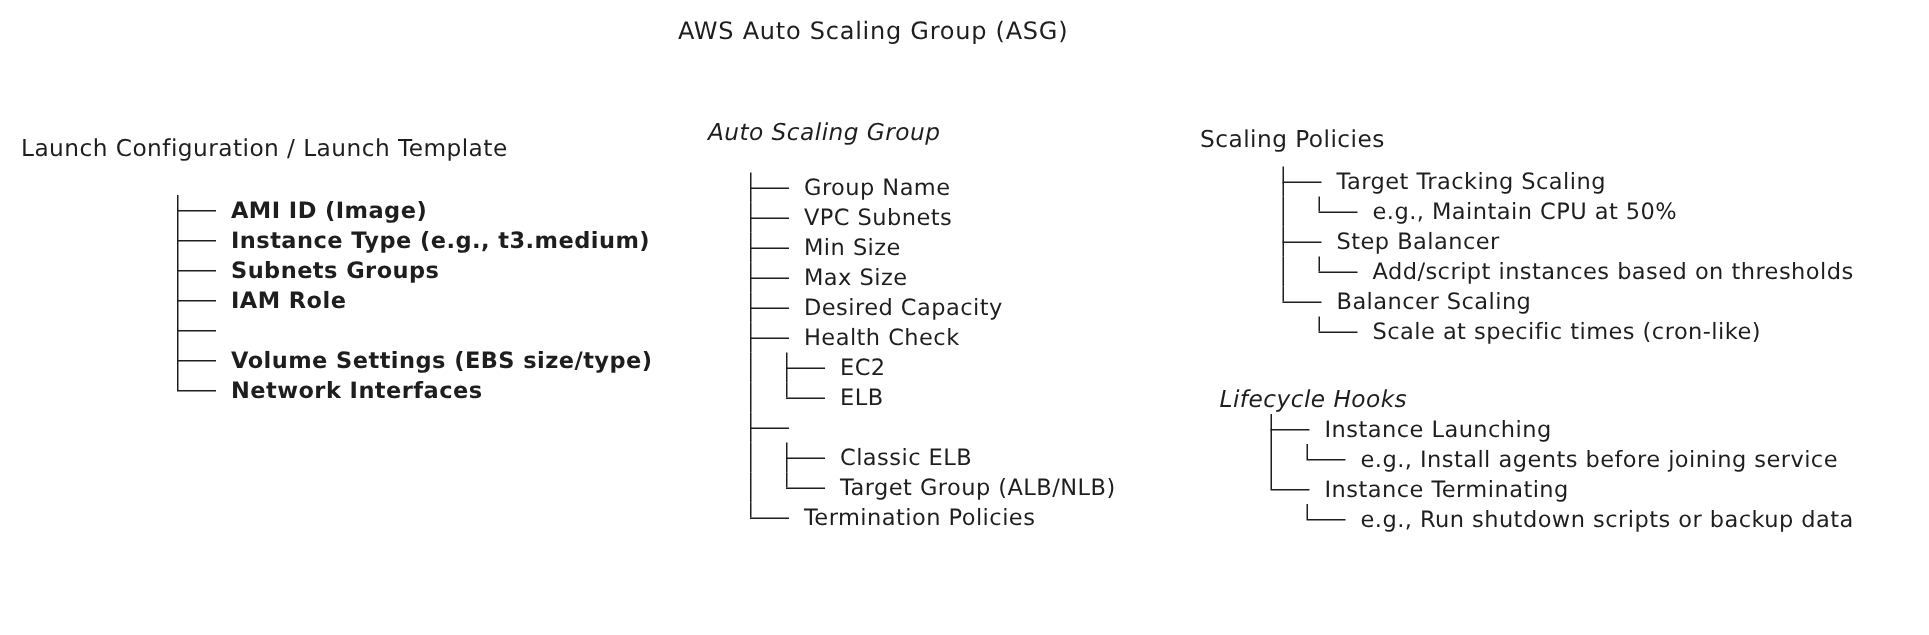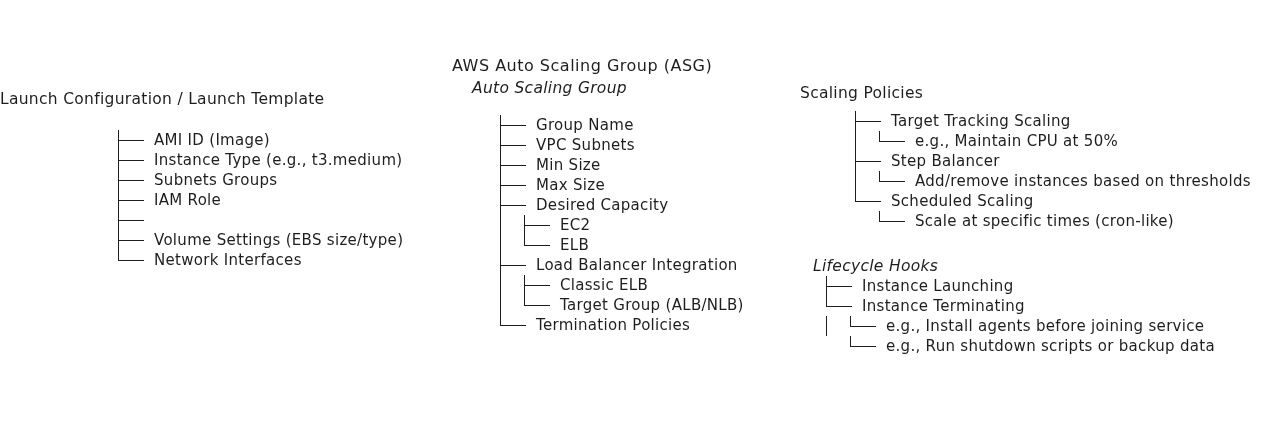--- a/index.html
+++ b/index.html
@@ -15,21 +15,20 @@
     position: relative;
     overflow: hidden;
   }
   .title {
     position: absolute;
     left: 452px;
     top: 11px;
     font-size: 16px;
     letter-spacing: 0.5px;
     white-space: nowrap;
-    margin-top: 45px;
   }
   .heading {
     position: absolute;
     font-size: 15.5px;
     letter-spacing: 0.3px;
     white-space: nowrap;
   }
   .tree {
     position: absolute;
   }
@@ -64,28 +63,28 @@
     width: 26px;
     border-top: 1.5px solid #1e1e1e;
   }
   .label {
     font-size: 15px;
     letter-spacing: 0.3px;
     line-height: 20px;
     padding-left: 6px;
   }
   
-  #head-launch  { left: 0;  top: 90px; }
-  #tree-launch  { left: 118px; top: 130px; }
+  #head-launch  { left: 14px;  top: 90px; }
+  #tree-launch  { left: 118px; top: 130px; font-weight: bold; }
   #head-asg     { left: 472px; top: 79px; font-style: italic; }
   #tree-asg     { left: 500px; top: 115px; }
   #head-scaling { left: 800px; top: 84px; }
   #tree-scaling { left: 855px; top: 111px; text-align: center; }
   #head-hooks   { left: 813px; top: 257px; font-style: italic; }
-  #tree-hooks   { left: 826px; top: 276px; }
+  #tree-hooks   { left: 847px; top: 276px; }
 </style>
 </head>
 <body>
 
 <div class="title">AWS Auto Scaling Group (ASG)</div>
 
 <div class="heading" id="head-launch">Launch Configuration / Launch Template</div>
 <div class="tree" id="tree-launch">
   <div class="row">
     <span class="cell t tee"></span>
@@ -132,32 +131,35 @@
   </div>
   <div class="row">
     <span class="cell t tee"></span>
     <span class="label">Max Size</span>
   </div>
   <div class="row">
     <span class="cell t tee"></span>
     <span class="label">Desired Capacity</span>
   </div>
   <div class="row">
+    <span class="cell t tee"></span>
+    <span class="label">Health Check</span>
+  </div>
+  <div class="row">
     <span class="cell g pass"></span>
     <span class="cell t tee"></span>
     <span class="label">EC2</span>
   </div>
   <div class="row">
     <span class="cell g pass"></span>
     <span class="cell t ell"></span>
     <span class="label">ELB</span>
   </div>
   <div class="row">
     <span class="cell t tee"></span>
-    <span class="label">Load Balancer Integration</span>
   </div>
   <div class="row">
     <span class="cell g pass"></span>
     <span class="cell t tee"></span>
     <span class="label">Classic ELB</span>
   </div>
   <div class="row">
     <span class="cell g pass"></span>
     <span class="cell t ell"></span>
     <span class="label">Target Group (ALB/NLB)</span>
@@ -179,46 +181,46 @@
     <span class="cell t ell"></span>
     <span class="label">e.g., Maintain CPU at 50%</span>
   </div>
   <div class="row">
     <span class="cell t tee"></span>
     <span class="label">Step Balancer</span>
   </div>
   <div class="row">
     <span class="cell g pass"></span>
     <span class="cell t ell"></span>
-    <span class="label">Add/remove instances based on thresholds</span>
-  </div>
-  <div class="row">
-    <span class="cell t ell"></span>
-    <span class="label">Scheduled Scaling</span>
+    <span class="label">Add/script instances based on thresholds</span>
+  </div>
+  <div class="row">
+    <span class="cell t ell"></span>
+    <span class="label">Balancer Scaling</span>
   </div>
   <div class="row">
     <span class="cell g"></span>
     <span class="cell t ell"></span>
     <span class="label">Scale at specific times (cron-like)</span>
   </div>
 </div>
 
 <div class="heading" id="head-hooks">Lifecycle Hooks</div>
 <div class="tree" id="tree-hooks">
   <div class="row">
     <span class="cell t tee"></span>
     <span class="label">Instance Launching</span>
   </div>
   <div class="row">
+    <span class="cell g pass"></span>
+    <span class="cell t ell"></span>
+    <span class="label">e.g., Install agents before joining service</span>
+  </div>
+  <div class="row">
     <span class="cell t ell"></span>
     <span class="label">Instance Terminating</span>
   </div>
   <div class="row">
-    <span class="cell g pass"></span>
-    <span class="cell t ell"></span>
-    <span class="label">e.g., Install agents before joining service</span>
-  </div>
-  <div class="row">
     <span class="cell g"></span>
     <span class="cell t ell"></span>
     <span class="label">e.g., Run shutdown scripts or backup data</span>
   </div>
 </div>
 
 </body></html>

